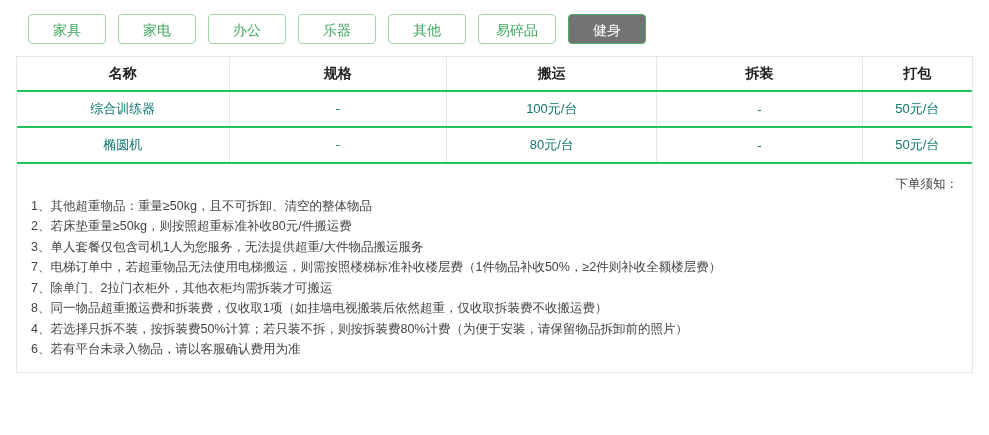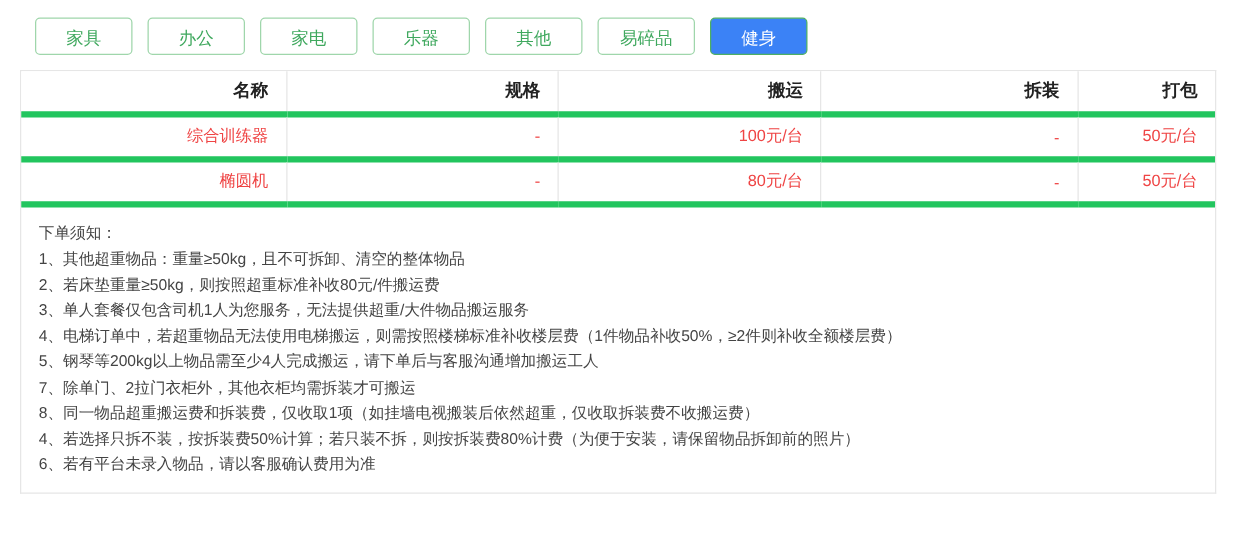--- a/index.html
+++ b/index.html
@@ -39,94 +39,95 @@
     box-sizing: border-box;
     border: 1px solid #9fd6ab;
     border-radius: 4px;
     background: #ffffff;
     color: #3fa85e;
     font-size: 14px;
     cursor: pointer;
     white-space: nowrap;
   }
   .tab.active {
-    background: #3b82f6;
+    background: #737373;
     border-color: #4eaf63;
     color: #ffffff;
   }
 
   
   .table-wrap {
     margin: 0 16px;
     border: 1px solid #e6e6e6;
     border-bottom: none;
     box-sizing: border-box;
   }
   table.price-table {
     width: 100%;
     border-collapse: collapse;
     table-layout: fixed;
   }
   table.price-table th,
   table.price-table td {
-    border-bottom: 5px solid #22c55e;
+    border-bottom: 2px solid #22c55e;
     border-right: 1px solid #e6e6e6;
-    text-align: right;
+    text-align: center;
     padding: 0 14px;
     box-sizing: border-box;
   }
   table.price-table th:last-child,
   table.price-table td:last-child {
     border-right: none;
   }
   table.price-table th {
     height: 34px;
     font-size: 14px;
     font-weight: bold;
     color: #222222;
     background: #ffffff;
   }
   table.price-table td {
     height: 36px;
     font-size: 13px;
-    color: #ef4444;
+    color: #0f766e;
   }
   .col-0 { width: 22.2%; }
   .col-1 { width: 22.8%; font-family: Liberation Serif, serif; }
   .col-2 { width: 22.0%; }
   .col-3 { width: 21.5%; }
   .col-4 { width: 11.5%; }
 
   
   .notes {
     margin: 0 16px;
     border: 1px solid #e6e6e6;
     border-top: none;
     padding: 10px 14px 12px 14px;
     box-sizing: border-box;
     font-size: 12.5px;
     color: #444444;
     line-height: 20.5px;
   }
   .notes .note-title {
     margin-bottom: 1px;
+    text-align: right;
   }
   .notes .note-line {
     white-space: nowrap;
   }
 </style>
 </head>
 <body>
 
 <div class="page">
 
   <div class="tabs">
       <div class="tab">家具</div>
+      <div class="tab">家电</div>
       <div class="tab">办公</div>
-      <div class="tab">家电</div>
       <div class="tab">乐器</div>
       <div class="tab">其他</div>
       <div class="tab">易碎品</div>
       <div class="tab active">健身</div>
     </div>
 
   <div class="table-wrap">
     <table class="price-table">
       <thead>
         <tr>
@@ -154,21 +155,20 @@
           </tr>
         </tbody>
     </table>
   </div>
 
   <div class="notes">
     <div class="note-title">下单须知：</div>
   <div class="note-line">1、其他超重物品：重量≥50kg，且不可拆卸、清空的整体物品</div>
       <div class="note-line">2、若床垫重量≥50kg，则按照超重标准补收80元/件搬运费</div>
       <div class="note-line">3、单人套餐仅包含司机1人为您服务，无法提供超重/大件物品搬运服务</div>
-      <div class="note-line">4、电梯订单中，若超重物品无法使用电梯搬运，则需按照楼梯标准补收楼层费（1件物品补收50%，≥2件则补收全额楼层费）</div>
-      <div class="note-line">5、钢琴等200kg以上物品需至少4人完成搬运，请下单后与客服沟通增加搬运工人</div>
+      <div class="note-line">7、电梯订单中，若超重物品无法使用电梯搬运，则需按照楼梯标准补收楼层费（1件物品补收50%，≥2件则补收全额楼层费）</div>
       <div class="note-line">7、除单门、2拉门衣柜外，其他衣柜均需拆装才可搬运</div>
       <div class="note-line">8、同一物品超重搬运费和拆装费，仅收取1项（如挂墙电视搬装后依然超重，仅收取拆装费不收搬运费）</div>
       <div class="note-line">4、若选择只拆不装，按拆装费50%计算；若只装不拆，则按拆装费80%计费（为便于安装，请保留物品拆卸前的照片）</div>
       <div class="note-line">6、若有平台未录入物品，请以客服确认费用为准</div>
     </div>
 
 </div>
 
 </body></html>

